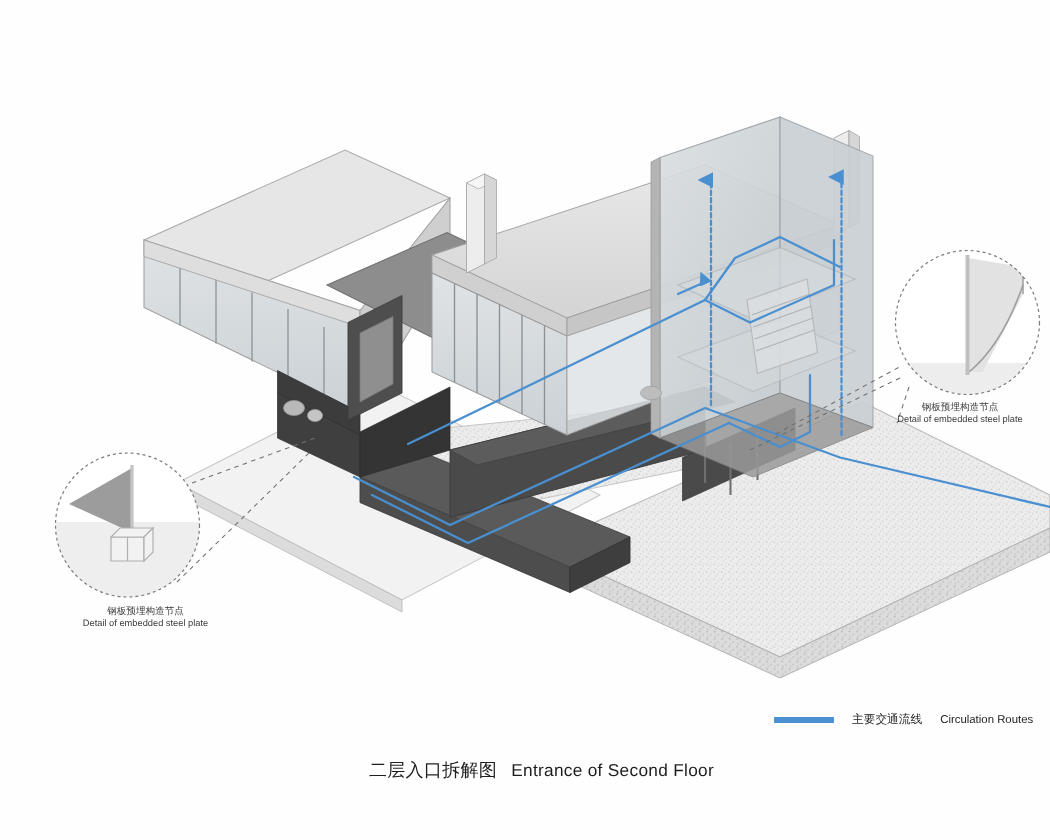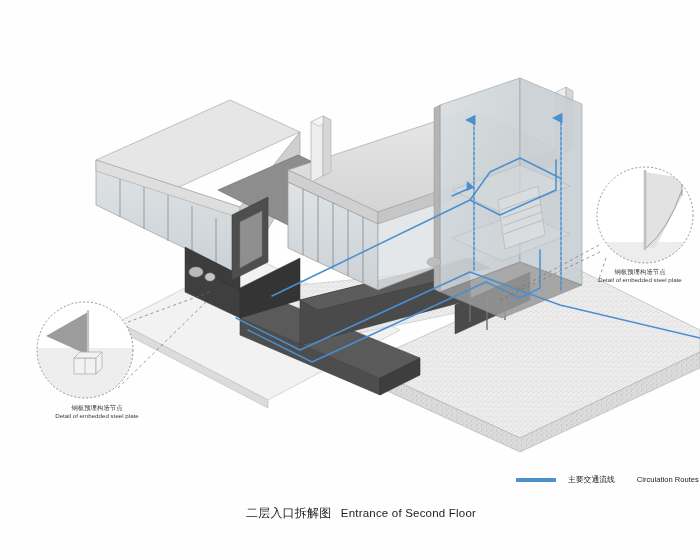--- a/index.html
+++ b/index.html
@@ -57,21 +57,21 @@
     justify-content: space-between;
   }
   .legend-swatch {
     width: 40px;
     height: 4px;
     background: #4a8fd0;
     border-radius: 0.5px;
     flex: none;
   }
   .legend-cn { font-size: 7.8px; }
-  .legend-en { font-size: 7.6px; margin-left: 10px; }
+  .legend-en { font-size: 7.6px; }
 
   
   .callout-label {
     position: absolute;
     text-align: center;
     line-height: 1.32;
     color: #3a3a3a;
     white-space: nowrap;
   }
   .callout-label .cn { font-size: 6.4px; display: block; }

